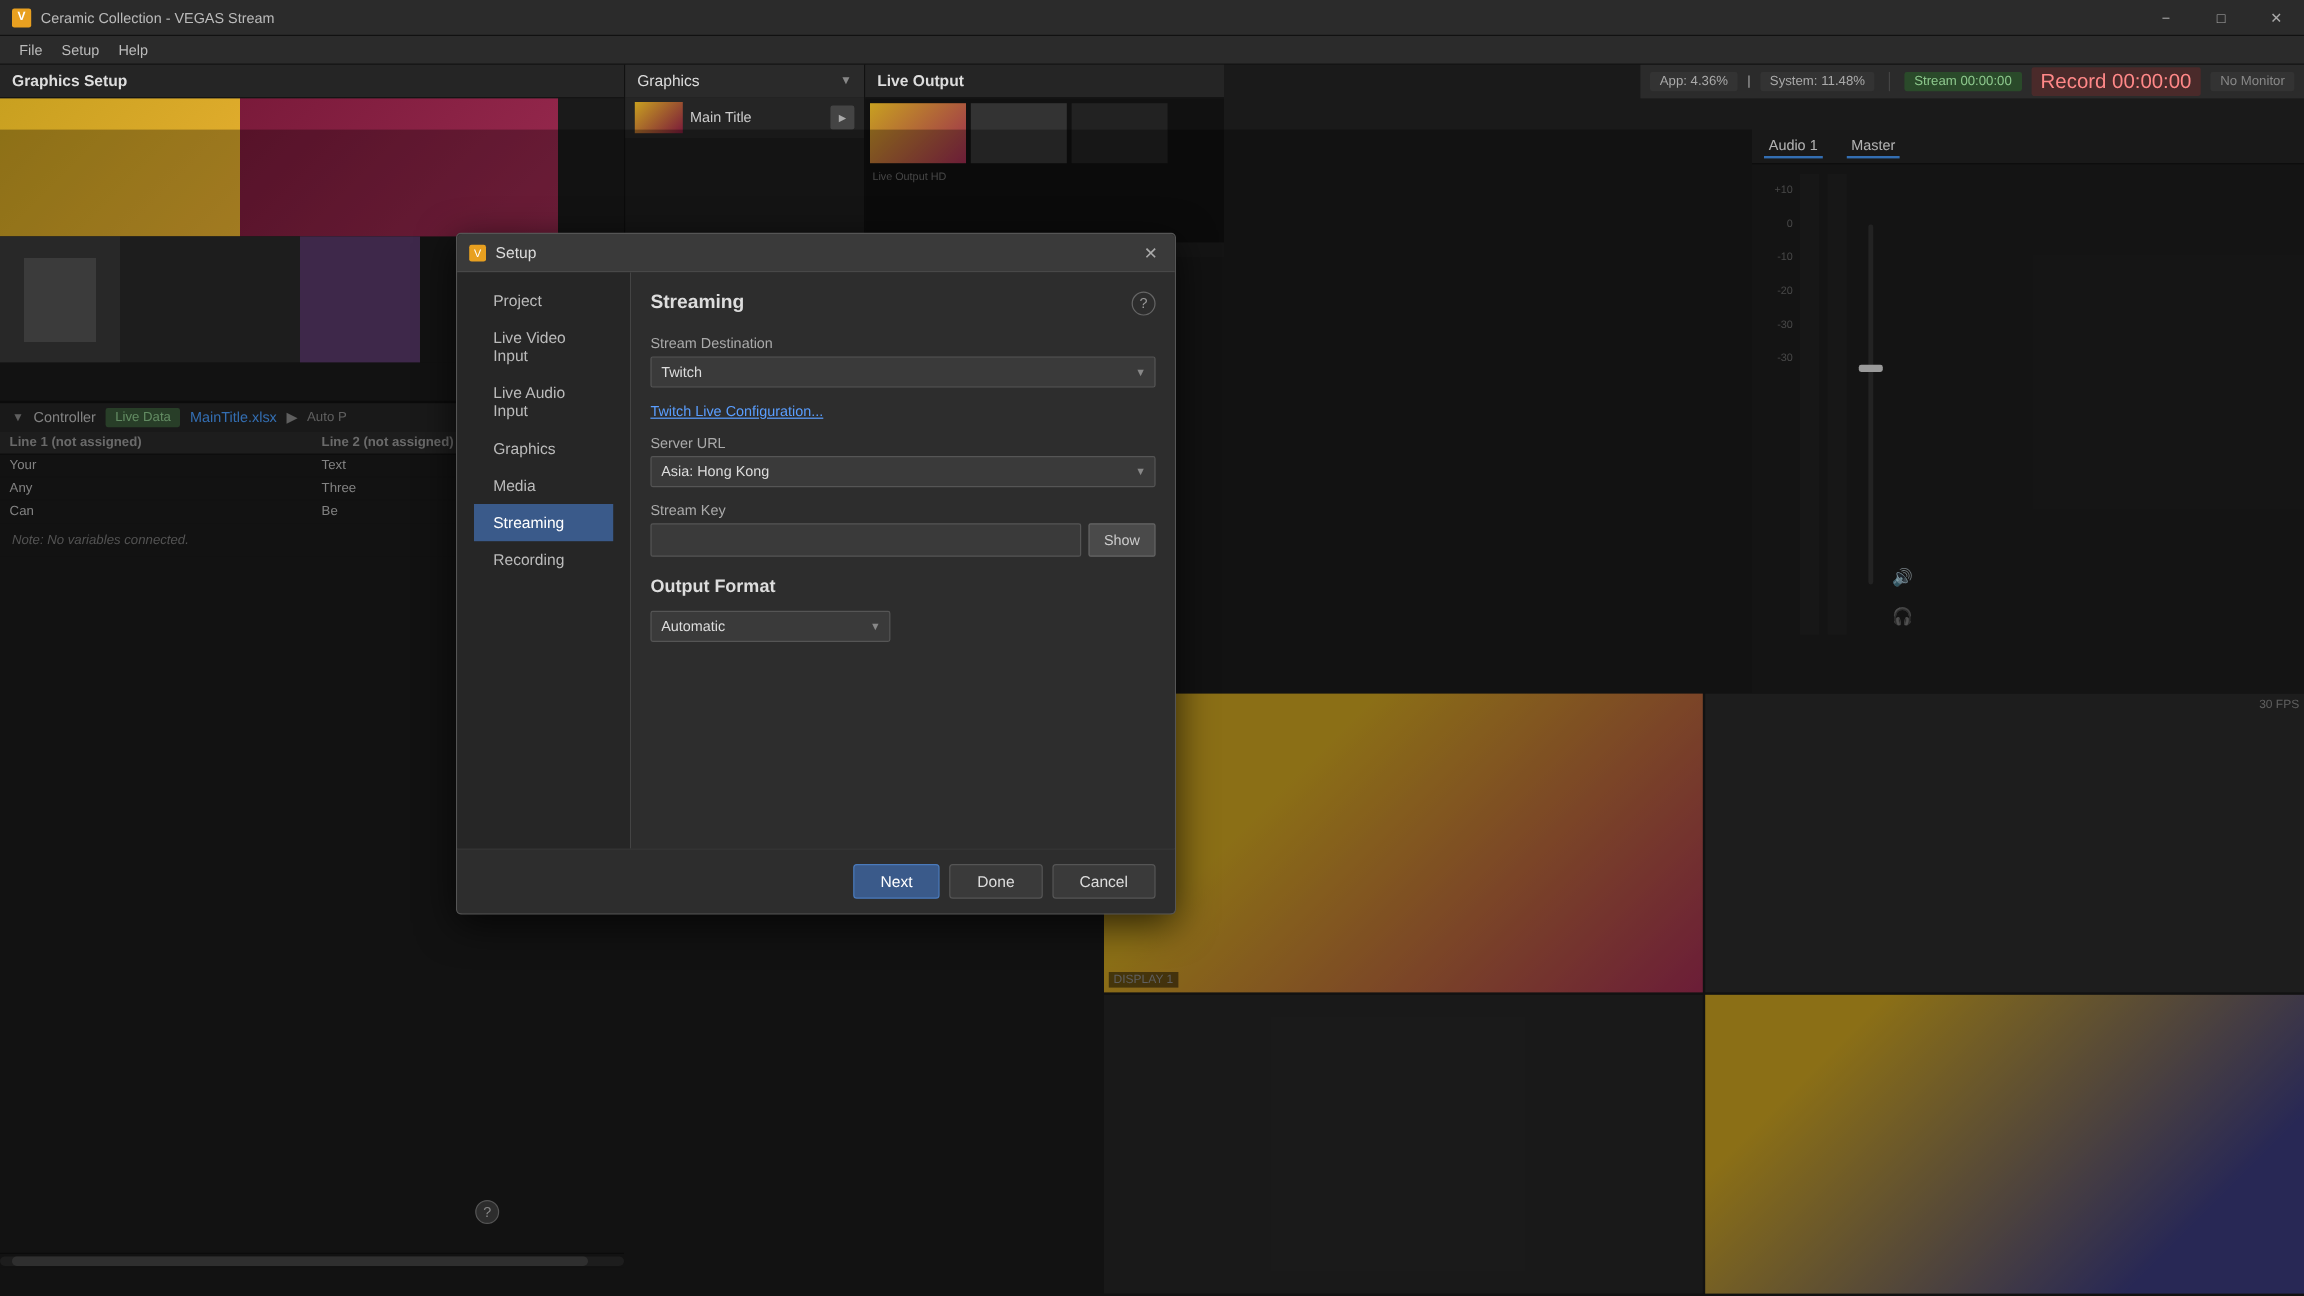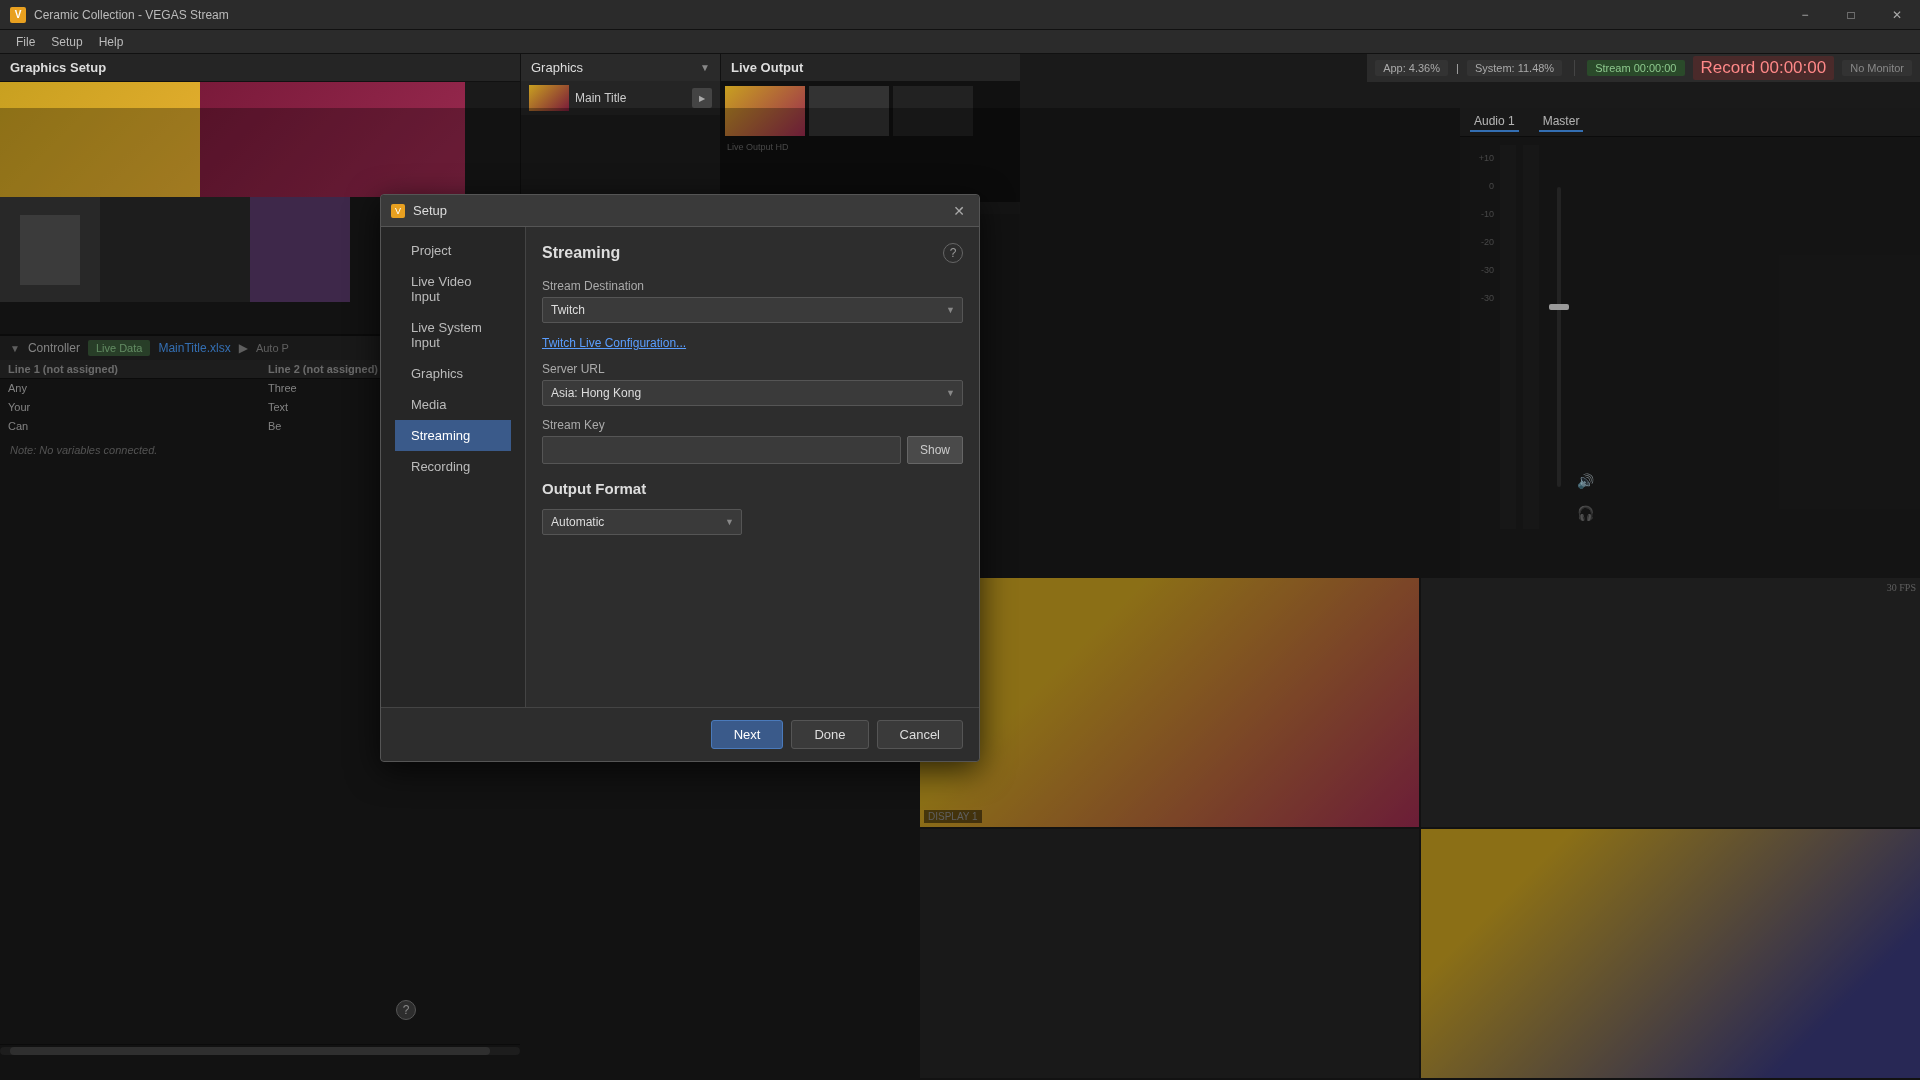--- a/index.html
+++ b/index.html
@@ -623,26 +623,26 @@
     </div>
     <table class="controller-table">
       <thead>
         <tr>
           <th>Line 1 (not assigned)</th>
           <th>Line 2 (not assigned)</th>
         </tr>
       </thead>
       <tbody>
         <tr>
+          <td>Your</td>
+          <td>Text</td>
+        </tr>
+        <tr>
           <td>Any</td>
           <td>Three</td>
-        </tr>
-        <tr>
-          <td>Your</td>
-          <td>Text</td>
         </tr>
         <tr>
           <td>Can</td>
           <td>Be</td>
         </tr>
       </tbody>
     </table>
     <div class="note-text">Note: No variables connected.</div>
   </div>
 
@@ -692,21 +692,21 @@
         </div>
       </div>
     </div>
   </div>
 
   <div style="position:absolute;top:524px;right:0;width:1000px;height:500px;background:#1a1a1a;display:grid;grid-template-columns:1fr 1fr;grid-template-rows:1fr 1fr;gap:2px;">
     <div style="background:#222;position:relative;">
       <div style="width:100%;height:100%;background:linear-gradient(135deg,#c8a020 30%,#9a2a50 100%);"></div>
       <div style="position:absolute;bottom:4px;left:4px;font-size:10px;color:#888;background:rgba(0,0,0,0.5);padding:1px 4px;">DISPLAY 1</div>
     </div>
-    <div style="background:#222;position:relative;font-family:Liberation Serif, serif;">
+    <div style="background:#222;position:relative;">
       <div style="width:100%;height:100%;background:#2a2a2a;"></div>
       <div style="position:absolute;top:4px;right:4px;font-size:10px;color:#888;">30 FPS</div>
     </div>
     <div style="background:#222;">
       <div style="width:100%;height:100%;background:#252525;"></div>
     </div>
     <div style="background:#222;">
       <div style="width:100%;height:100%;background:linear-gradient(135deg,#c8a020 20%,#3a3a7a 80%);"></div>
     </div>
   </div>
@@ -719,21 +719,21 @@
       <div class="dialog-icon">V</div>
       <span class="dialog-title">Setup</span>
       <div class="dialog-close">✕</div>
     </div>
 
     <div class="dialog-body">
 
       <div class="dialog-nav">
         <div class="nav-item">Project</div>
         <div class="nav-item">Live Video Input</div>
-        <div class="nav-item">Live System Input</div>
+        <div class="nav-item">Live Audio Input</div>
         <div class="nav-item">Graphics</div>
         <div class="nav-item">Media</div>
         <div class="nav-item active">Streaming</div>
         <div class="nav-item">Recording</div>
       </div>
 
       <div class="dialog-content">
         <div class="section-header">
           <span class="section-title">Streaming</span>
           <div class="help-icon">?</div>

